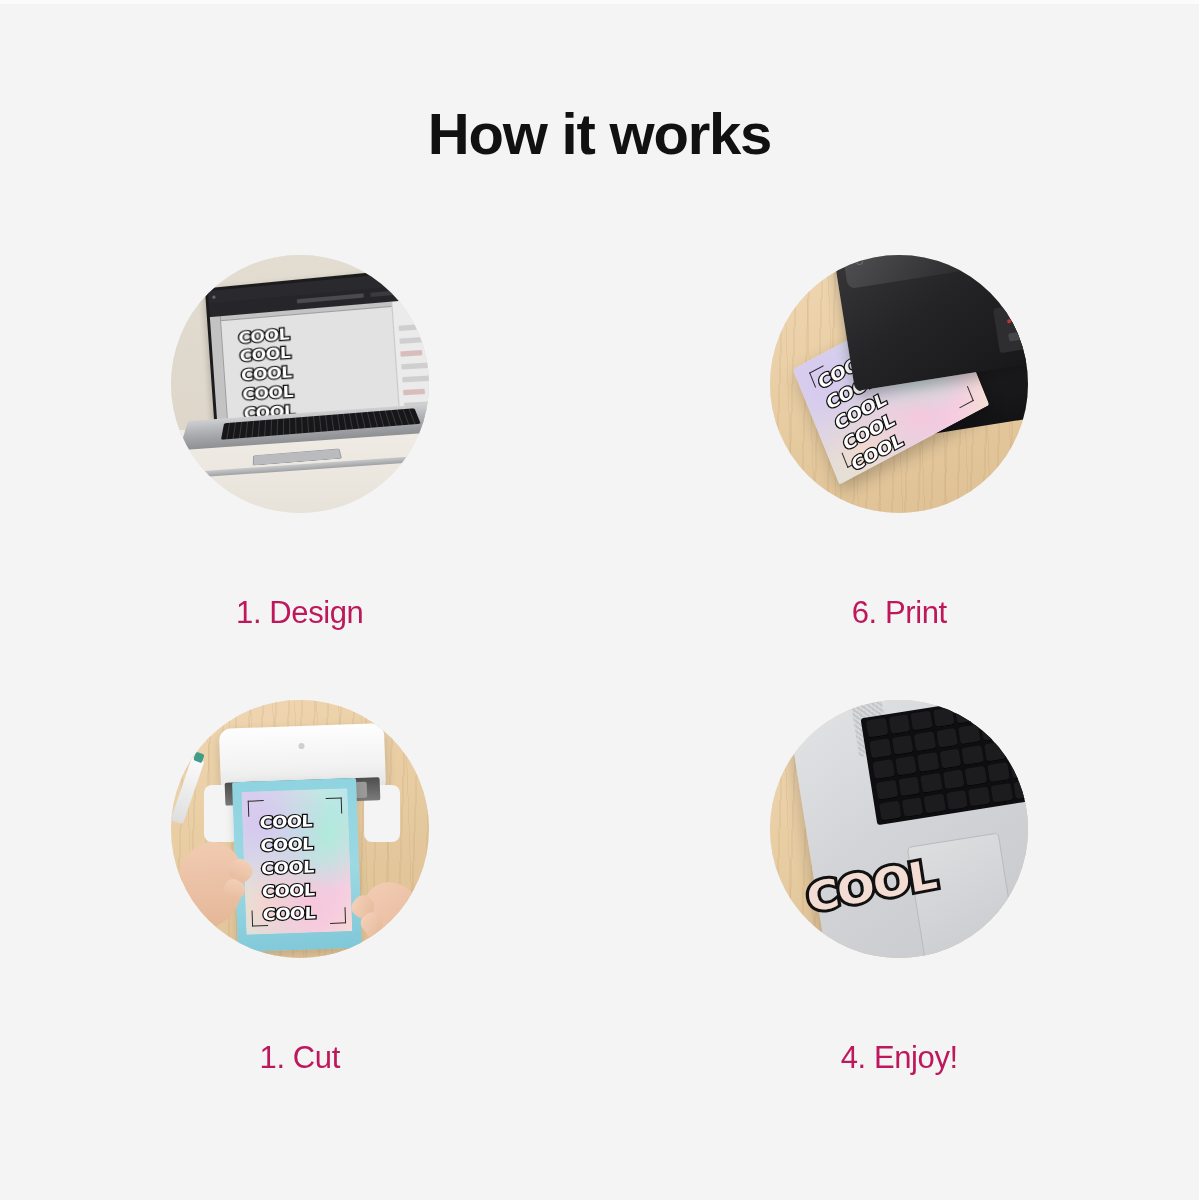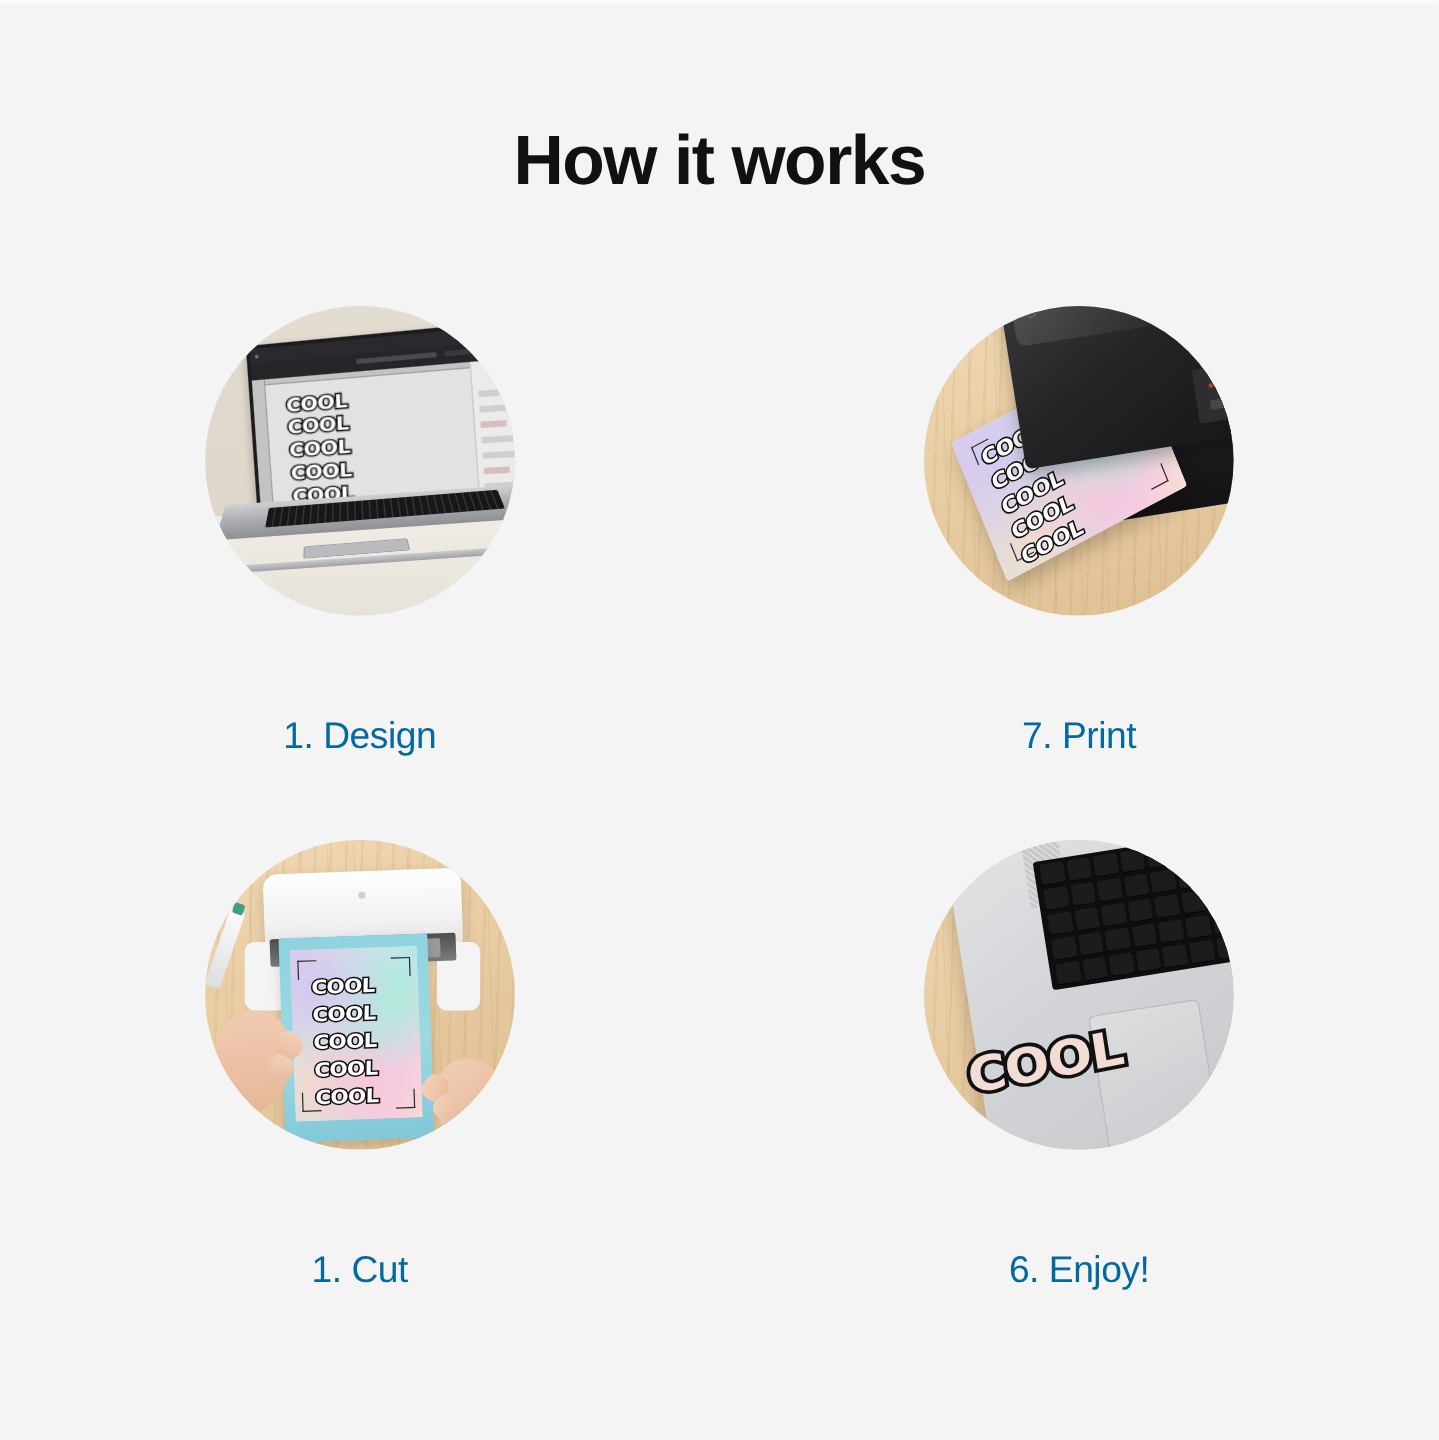--- a/index.html
+++ b/index.html
@@ -64,21 +64,21 @@
   }
 
   .step-label {
     position: absolute;
     top: 340px;
     left: 0;
     width: 100%;
     text-align: center;
     font-size: 31px;
     font-weight: 400;
-    color: #0369a1;
+    color: #be185d;
     letter-spacing: -0.4px;
   }
 
   .scene { position: absolute; inset: 0; }
 
   
   .s1-bg-wall {
     position: absolute; left: -10%; top: -6%;
     width: 125%; height: 76%;
     background: linear-gradient(180deg, #e3ddd2 0%, #ddd6c9 100%);
@@ -583,21 +583,21 @@
           <div class="s2-panel">
             <span class="led r"></span>
             <span class="led g"></span>
 
             <span class="btn b1"></span>
 
           </div>
         </div>
       </div>
     </div>
-    <div class="step-label">7. Print</div>
+    <div class="step-label">6. Print</div>
   </div>
 
   <div class="step">
     <div class="step-media">
       <div class="scene">
         <div class="wood"></div>
         <div class="wood-grain"></div>
 
         <div class="s3-scraper"></div>
         <div class="s3-tool">
@@ -695,16 +695,16 @@
           </div>
         </div>
 
         <div class="s4-trackpad"></div>
 
         <div class="s4-sticker">
           <div class="cool-word">COOL</div>
         </div>
       </div>
     </div>
-    <div class="step-label">6. Enjoy!</div>
+    <div class="step-label">4. Enjoy!</div>
   </div>
 
 </div>
 
 </body></html>

